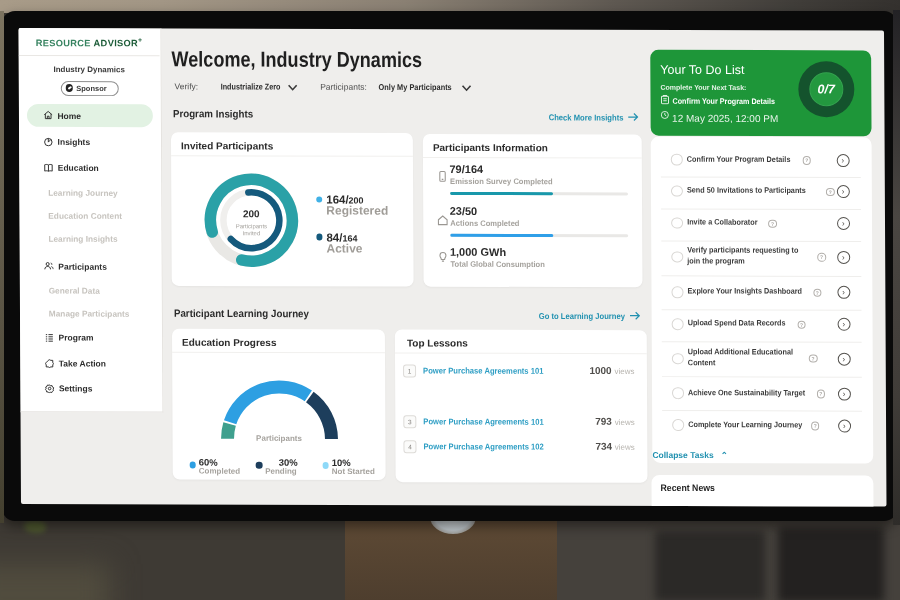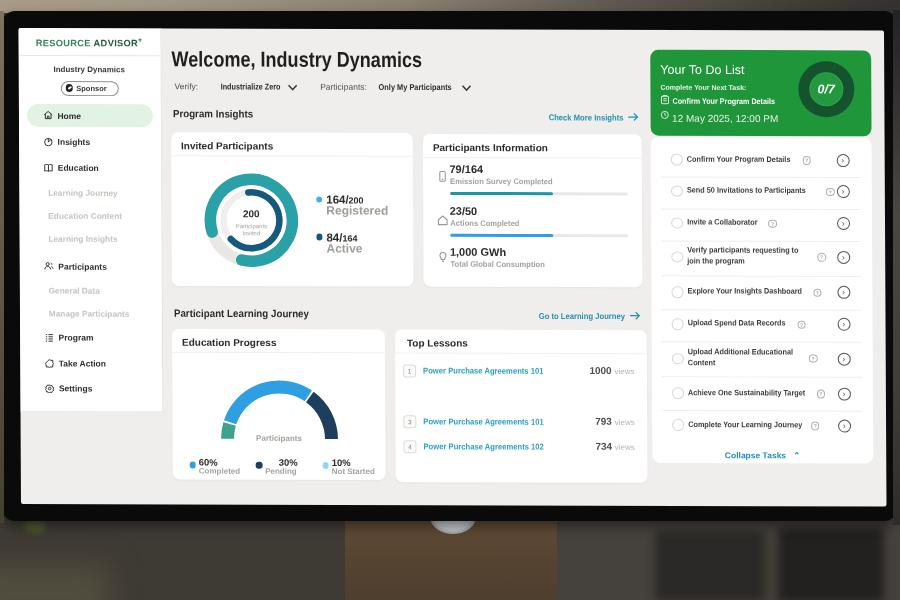--- a/index.html
+++ b/index.html
@@ -72,21 +72,21 @@
 .g-date{position:absolute;left:21.5px;top:62.5px;font-size:10px;color:#eaf5ec;white-space:nowrap}
 .g-ring{position:absolute;left:147.8px;top:11.4px;width:56px;height:56px;border-radius:50%;background:#14532d}
 .g-ring .inner{position:absolute;left:11px;top:11px;width:34px;height:34px;border-radius:50%;background:#23983f;border:1px solid #33a24e;box-sizing:border-box}
 .g-ring .txt{position:absolute;left:0;top:20.5px;width:56px;text-align:center;font-size:12.5px;font-weight:bold;color:#fff;font-style:italic}
 .tasks{position:absolute;left:632px;top:107px;width:220.5px;height:327px;background:#fff;border-radius:8px}
 .t-check{position:absolute;left:20px;width:9.5px;height:9.5px;border:1.2px solid #d9d7d4;border-radius:50%}
 .t-txt{position:absolute;left:36px;font-size:8px;font-weight:bold;color:#3c3c3c;line-height:10.5px;width:136px;transform:scaleX(0.91);transform-origin:0 0}
 .t-q{position:absolute;width:6.5px;height:6.5px;border:1px solid #b2afab;border-radius:50%;color:#a9a6a2;font-size:5px;text-align:center;line-height:6.5px;font-weight:bold}
 .t-arr{position:absolute;left:185.7px;width:11px;height:11px;border:1.2px solid #55534f;border-radius:50%;color:#55534f;font-size:8px;text-align:center;line-height:11px}
 .t-div{position:absolute;left:10px;width:200px;height:1px;background:#efeeec}
-.collapse{position:absolute;left:0;top:314px;width:100%;text-align:center;font-size:8.5px;font-weight:bold;color:#2191b0}
+.collapse{position:absolute;left:0;top:314px;width:100%;font-size:8.5px;font-weight:bold;color:#2191b0}
 .news{position:absolute;left:631px;top:445.5px;width:221.5px;height:40px;background:#fff;border-radius:8px 8px 0 0}
 .news b{position:absolute;left:8.5px;top:7px;font-size:9.5px;color:#1f1f1f;transform:scaleX(0.92);transform-origin:0 0;white-space:nowrap}
 </style>
 </head>
 <body>
 <div class="stage">
   <div class="bgtop"></div>
   <div class="bgbottom">
     <div class="bb-mid"></div>
     <div class="bb-right"></div>
@@ -304,14 +304,17 @@
         <div class="t-txt" style="top:251.5px">Achieve One Sustainability Target</div>
         <div class="t-q" style="left:164.5px;top:253px">?</div>
         <div class="t-arr" style="top:250.5px">›</div>
       <div class="t-div" style="top:273.7px"></div>
       <div class="t-check" style="top:283.2px"></div>
         <div class="t-txt" style="top:283.5px">Complete Your Learning Journey</div>
         <div class="t-q" style="left:158.8px;top:285px">?</div>
         <div class="t-arr" style="top:282.5px">›</div>
       <div class="collapse">Collapse Tasks&nbsp;&nbsp; ⌃</div>
     </div>
+    <div class="news">
+        <b>Recent News</b>
+      </div>
   </div>
 </div>
 
 </body></html>

